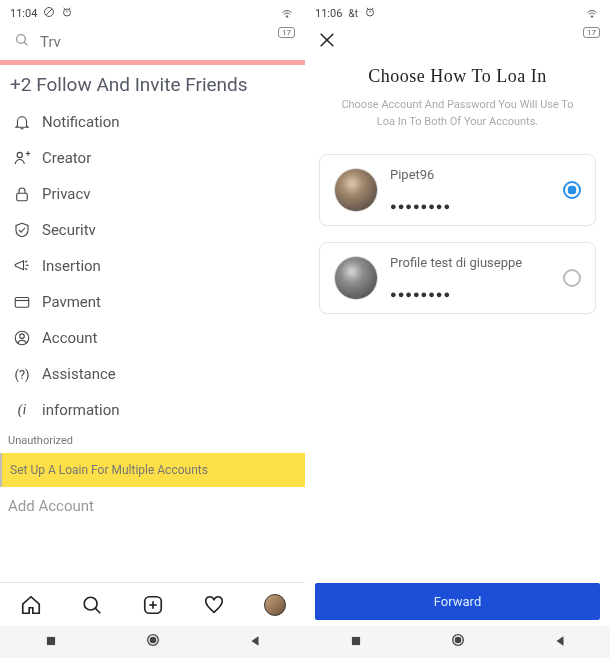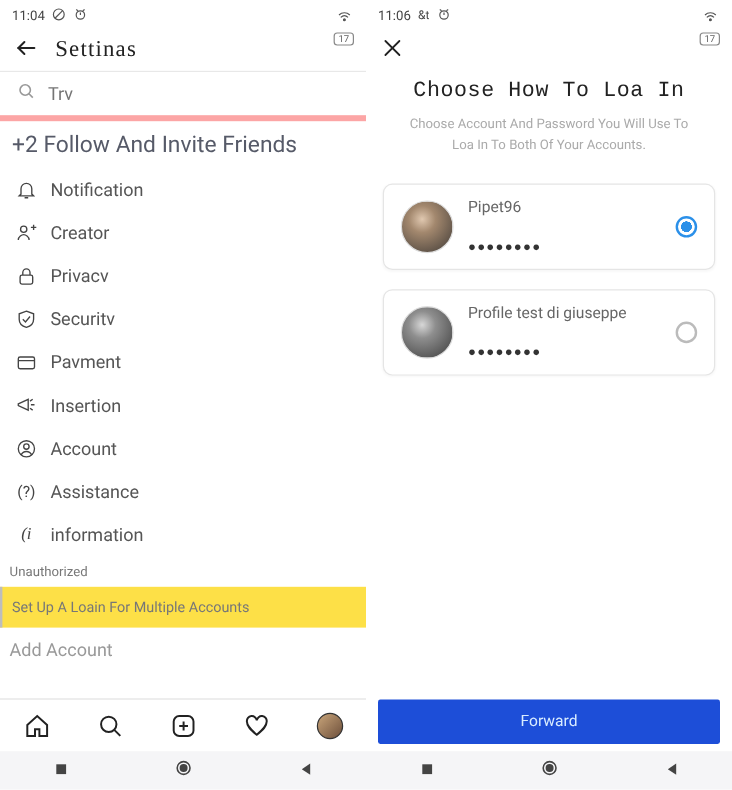--- a/index.html
+++ b/index.html
@@ -20,21 +20,21 @@
   .subhead { padding: 6px 8px; font-size: 11px; color: #777; }
   .highlight-row { background: #fde047; color: #777; font-size: 12px; padding: 10px 8px; border-left: 2px solid #bdbdbd; }
   .add-account { padding: 10px 8px; font-size: 15px; color: #999; }
   .bottom-nav { height: 44px; border-top: 1px solid #e2e2e2; display: flex; justify-content: space-around; align-items: center; }
   .bottom-nav .nav-ico { width: 22px; height: 22px; display: flex; align-items: center; justify-content: center; }
   .avatar-sm { width: 22px; height: 22px; border-radius: 50%; background: linear-gradient(135deg,#c9a57a,#6d4f3b); border: 1.5px solid #333; }
   .sys-nav { height: 32px; display: flex; justify-content: space-around; align-items: center; background: #f5f5f7; }
 
   
   .close-row { height: 36px; display: flex; align-items: center; padding: 0 12px; }
-  .choose-title { font-family: Liberation Mono, monospace; font-size: 18px; text-align: center; color: #222; letter-spacing: 0.5px; margin-top: 6px; }
+  .choose-title { font-family: Liberation Serif, serif; font-size: 18px; text-align: center; color: #222; letter-spacing: 0.5px; margin-top: 6px; }
   .choose-sub { font-size: 11px; text-align: center; color: #aaa; line-height: 1.5; margin: 10px 18px 16px 18px; }
   .account-card { margin: 8px 14px; background: #fff; border: 1px solid #e5e5e5; border-radius: 8px; padding: 12px 14px; display: flex; align-items: center; gap: 12px; box-shadow: 0 1px 2px rgba(0,0,0,0.03); }
   .avatar-lg { width: 44px; height: 44px; border-radius: 50%; background: radial-gradient(circle at 40% 35%, #e0c8b0 0%, #a3886e 30%, #3f3a36 100%); border: 1px solid #ddd; flex-shrink: 0; }
   .acct-info { flex: 1; display: flex; flex-direction: column; gap: 18px; }
   .acct-name { font-size: 13px; color: #666; }
   .acct-dots { font-size: 11px; letter-spacing: 1px; color: #333; }
   .radio { width: 18px; height: 18px; border-radius: 50%; border: 2px solid #bbb; flex-shrink: 0; }
   .radio.selected { border-color: #2b90e9; background: radial-gradient(circle, #2b90e9 0 45%, #fff 46% 100%); border-width: 2px; }
   .forward-btn { margin: 0 10px 6px 10px; background: #1d4ed8; color: #d9ecff; text-align: center; padding: 11px 0; font-size: 13px; border-radius: 2px; }
   .spacer { flex: 1; }
@@ -78,29 +78,20 @@
             <path d="M6 13 C10 9 14 9 18 13"></path>
             <circle cx="12" cy="17" r="1.5" fill="#555"></circle>
           </svg>
       </span>
       <span class="batt">
           <span>17</span>
         </span>
     </div>
   </div>
 
-  <div class="header">
-    <span>
-      <svg class="back-arrow" viewBox="0 0 24 24" fill="none" stroke="#222" stroke-width="2" stroke-linecap="round">
-          <line x1="20" y1="12" x2="4" y2="12"></line>
-          <polyline points="10 6 4 12 10 18"></polyline>
-        </svg>
-    </span>
-    <span class="hdr-title">Settinas</span>
-  </div>
 
   <div class="search-row">
     <span>
       <svg width="16" height="16" viewBox="0 0 24 24" fill="none" stroke="#999" stroke-width="2">
           <circle cx="10.5" cy="10.5" r="6.5"></circle>
           <line x1="20" y1="20" x2="15.2" y2="15.2"></line>
         </svg>
     </span>
     <input placeholder="Trv" style="">
   </div>
@@ -142,36 +133,36 @@
           <svg width="18" height="18" viewBox="0 0 24 24" fill="none" stroke="#444" stroke-width="1.5">
             <path d="M12 3 L20 6 V12 c0 5-4 8-8 9 C8 20 4 17 4 12 V6 Z"></path>
             <polyline points="8 12 11 15 16 9"></polyline>
           </svg>
         </span>
       <span>Securitv</span>
     </div>
     <div class="srow">
       <span class="ico">
           <svg width="18" height="18" viewBox="0 0 24 24" fill="none" stroke="#444" stroke-width="1.5">
-            <rect x="3" y="6" width="18" height="13" rx="2"></rect>
-            <line x1="3" y1="10" x2="21" y2="10"></line>
-          </svg>
-        </span>
-      <span>Pavment</span>
-    </div>
-    <div class="srow">
-      <span class="ico">
-          <svg width="18" height="18" viewBox="0 0 24 24" fill="none" stroke="#444" stroke-width="1.5">
             <path d="M3 10 L14 5 V17 L3 12 Z"></path>
             <line x1="16" y1="7" x2="19" y2="5"></line>
             <line x1="17" y1="11" x2="21" y2="11"></line>
             <line x1="16" y1="15" x2="19" y2="17"></line>
           </svg>
         </span>
       <span>Insertion</span>
+    </div>
+    <div class="srow">
+      <span class="ico">
+          <svg width="18" height="18" viewBox="0 0 24 24" fill="none" stroke="#444" stroke-width="1.5">
+            <rect x="3" y="6" width="18" height="13" rx="2"></rect>
+            <line x1="3" y1="10" x2="21" y2="10"></line>
+          </svg>
+        </span>
+      <span>Pavment</span>
     </div>
     <div class="srow">
       <span class="ico">
           <svg width="18" height="18" viewBox="0 0 24 24" fill="none" stroke="#444" stroke-width="1.5">
             <circle cx="12" cy="12" r="9"></circle>
             <circle cx="12" cy="9.5" r="3"></circle>
             <path d="M6 19 c1.5-3 4-4 6-4 s4.5 1 6 4"></path>
           </svg>
         </span>
       <span>Account</span>

